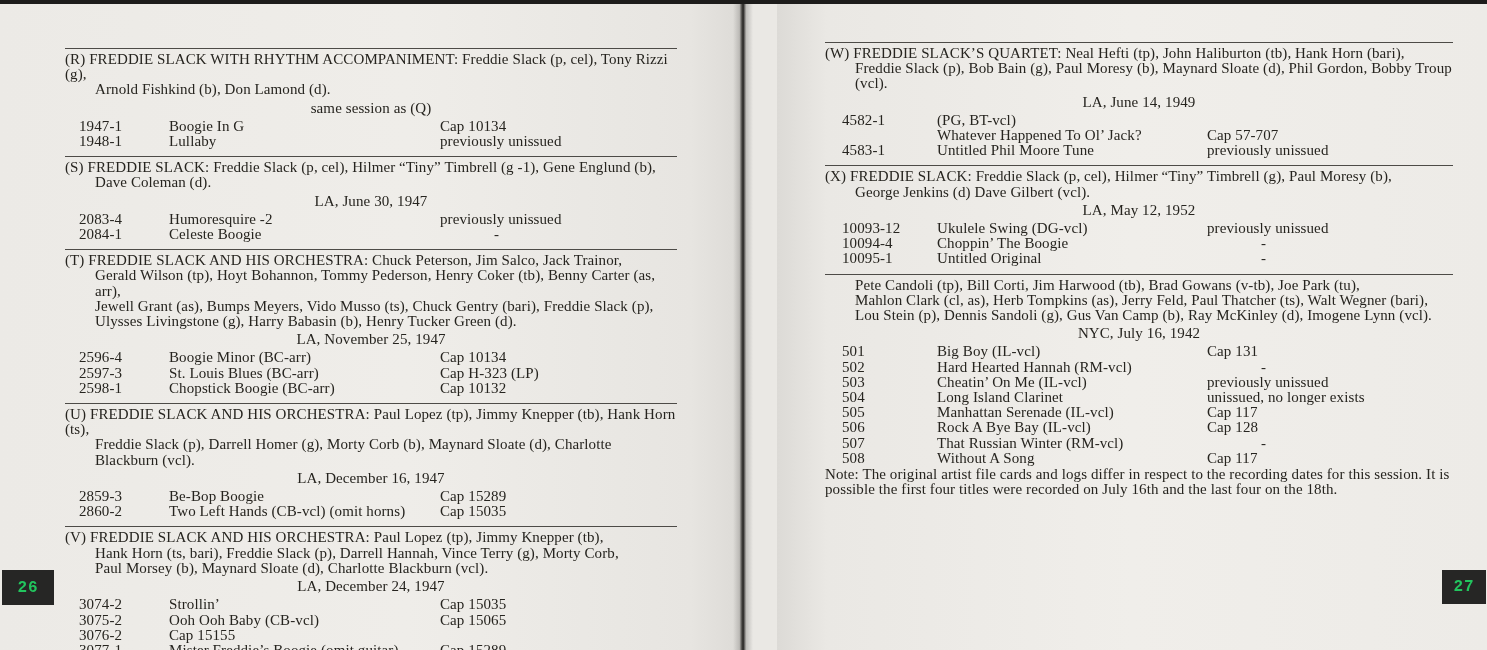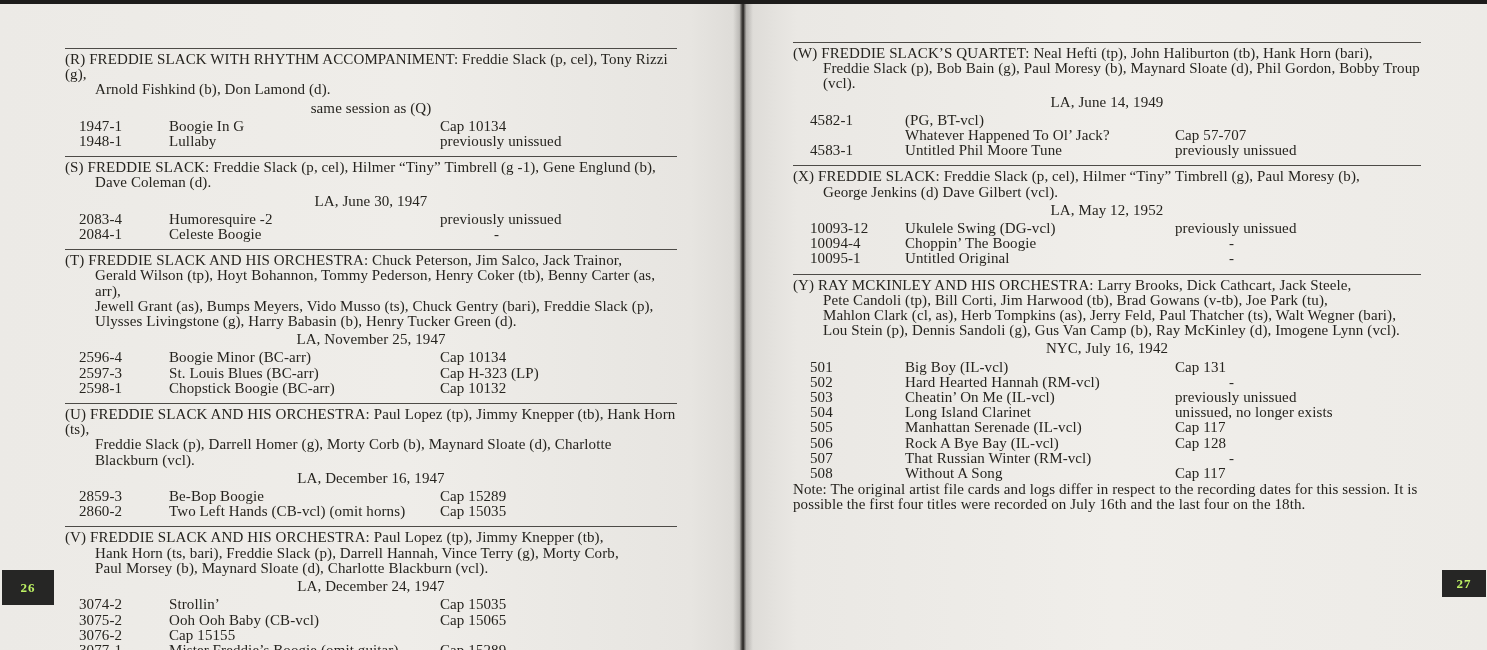--- a/index.html
+++ b/index.html
@@ -7,41 +7,41 @@
     width:1487px;height:650px;position:relative;overflow:hidden;
     background:#c9c7c3;
     font-family:"Liberation Serif","DejaVu Serif",serif;
     color:#26241f;
   }
   .book{position:absolute;inset:0;background:#eae8e4;}
   .top-edge{position:absolute;top:0;left:0;right:0;height:4px;background:#1d1c1b;}
   .page{position:absolute;top:4px;bottom:0;background:#edebe7;}
   .page.left{left:0;width:742px;background:linear-gradient(90deg,#eceae6 0%,#efede9 55%,#e7e5e1 93%,#dcdad6 100%);}
   .page.right{left:745px;right:0;background:linear-gradient(90deg,#dddbd7 0%,#eae8e4 6%,#f0eeea 45%,#ecea e6 100%);}
-  .page.right{background:linear-gradient(90deg,#dcdad6 0%,#eae8e4 7%,#f0eeea 50%,#edebe7 100%);}
+  .page.right{background:linear-gradient(90deg,#dcdad6 0%,#eae8e4 7%,#f0eeea 50%,#edebe7 100%);margin-left:32px;}
   .spine{position:absolute;top:0;bottom:0;left:733px;width:20px;
     background:linear-gradient(90deg,rgba(40,38,36,0) 0%,rgba(40,38,36,0.18) 32%,#3b3936 46%,#2f2d2b 52%,rgba(40,38,36,0.22) 66%,rgba(40,38,36,0) 100%);}
   .content{position:absolute;font-size:15px;line-height:15.2px;letter-spacing:0.1px;}
   .page.left .content{left:65px;top:44px;width:612px;}
   .page.right .content{left:48px;top:38px;width:628px;}
   .section{border-top:1px solid #4d4b47;padding-top:3px;margin-top:7px;}
   .section:first-child{margin-top:0;}
   .heading .hline.cont{padding-left:30px;}
   .session-date{text-align:center;margin:3px 0 3px 0;}
   .row{display:grid;align-items:start;}
   .page.left .row{grid-template-columns:90px 271px 1fr;padding-left:14px;}
   .page.right .row{grid-template-columns:95px 270px 1fr;padding-left:17px;}
   .row .issue{align-self:end;}
   .row .issue.dash{padding-left:54px;}
   .note{margin-top:1px;}
-  .pagenum{position:absolute;background:#262625;color:#bef264;
-    font-family:Liberation Serif, serif;font-weight:bold;font-size:13px;
+  .pagenum{position:absolute;background:#262625;color:#22c55e;
+    font-family:Liberation Mono, monospace;font-weight:bold;font-size:16px;
     display:flex;align-items:center;justify-content:center;letter-spacing:1px;}
   .pagenum.left{left:2px;top:570px;width:52px;height:35px;}
-  .pagenum.right{right:1px;top:570px;width:44px;height:27px;}
+  .pagenum.right{right:1px;top:570px;width:44px;height:34px;}
 </style>
 </head>
 <body>
 
 <div class="book">
   <div class="page left">
     <div class="content">
         <div class="section">
           <div class="heading">
             <div class="hline first">(R) FREDDIE SLACK WITH RHYTHM ACCOMPANIMENT: Freddie Slack (p, cel), Tony Rizzi (g),</div>
@@ -217,21 +217,20 @@
           <div class="row">
             <div class="cell matrix">10095-1</div>
             <div class="cell title">
               <div class="tline">Untitled Original</div>
             </div>
             <div class="cell issue dash">-</div>
           </div>
         </div>
         <div class="section">
           <div class="heading">
-            <div class="hline first">(Y) RAY MCKINLEY AND HIS ORCHESTRA: Larry Brooks, Dick Cathcart, Jack Steele,</div>
             <div class="hline cont">Pete Candoli (tp), Bill Corti, Jim Harwood (tb), Brad Gowans (v-tb), Joe Park (tu),</div>
             <div class="hline cont">Mahlon Clark (cl, as), Herb Tompkins (as), Jerry Feld, Paul Thatcher (ts), Walt Wegner (bari),</div>
             <div class="hline cont">Lou Stein (p), Dennis Sandoli (g), Gus Van Camp (b), Ray McKinley (d), Imogene Lynn (vcl).</div>
           </div>
           <div class="session-date">NYC, July 16, 1942</div>
           <div class="row">
             <div class="cell matrix">501</div>
             <div class="cell title">
               <div class="tline">Big Boy (IL-vcl)</div>
             </div>

